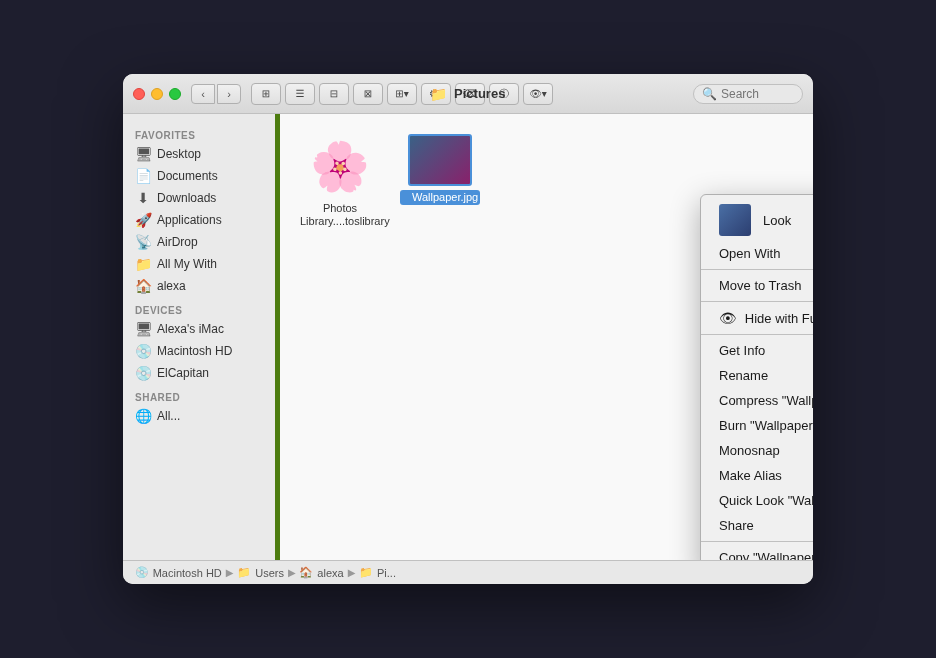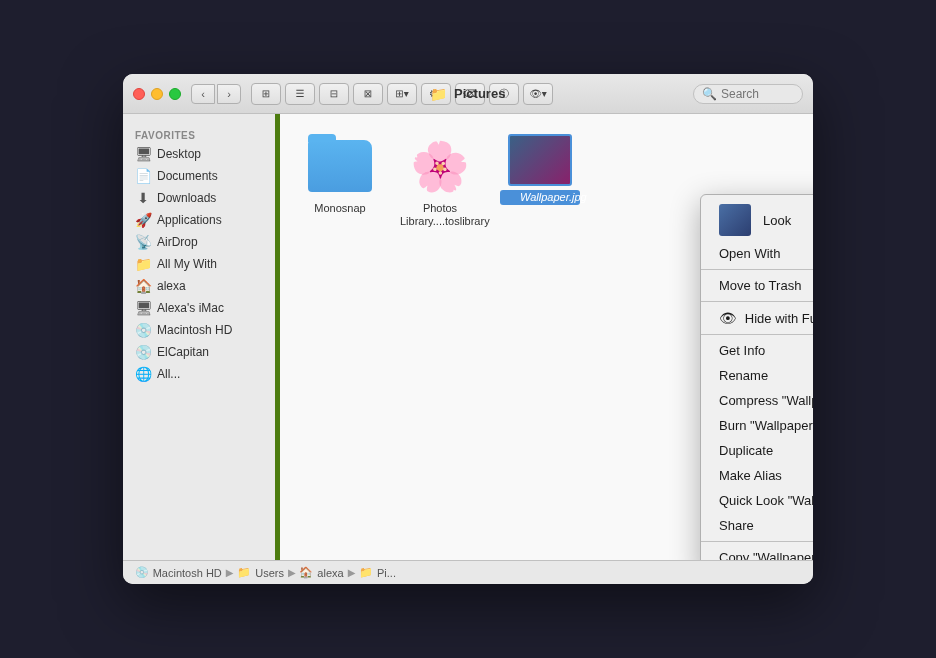--- a/index.html
+++ b/index.html
@@ -231,22 +231,21 @@
       text-align: center;
       color: #333;
       max-width: 80px;
       line-height: 1.2;
     }
 
     .file-name.selected {
       background: #4a90d9;
       color: white;
       border-radius: 3px;
-      padding: 1px 20px;
-      font-style: italic;
+      padding: 1px 12px;
     }
 
     
     .status-bar {
       height: 24px;
       background: #e8e8e8;
       border-top: 1px solid #c0c0c0;
       display: flex;
       align-items: center;
       padding: 0 12px;
@@ -383,47 +382,43 @@
       </div>
       <div class="sidebar-item">
         <span class="sidebar-icon">📁</span>
         <span>All My With</span>
       </div>
       <div class="sidebar-item">
         <span class="sidebar-icon">🏠</span>
         <span>alexa</span>
       </div>
 
+      <div class="sidebar-section-header">Devices</div>
       <div class="sidebar-item">
         <span class="sidebar-icon">🖥</span>
         <span>Alexa's iMac</span>
       </div>
       <div class="sidebar-item">
         <span class="sidebar-icon">💿</span>
         <span>Macintosh HD</span>
       </div>
       <div class="sidebar-item">
         <span class="sidebar-icon">💿</span>
         <span>ElCapitan</span>
       </div>
 
+      <div class="sidebar-section-header">Shared</div>
       <div class="sidebar-item">
         <span class="sidebar-icon">🌐</span>
         <span>All...</span>
       </div>
     </div>
 
     <div class="content-area">
 
-      <div class="file-item">
-        <div class="file-icon">
-          <div class="file-folder"></div>
-        </div>
-        <span class="file-name">Monosnap</span>
-      </div>
 
       <div class="file-item">
         <div class="file-icon" style="font-size:48px;">🌸</div>
         <span class="file-name">Photos Library....toslibrary</span>
       </div>
 
       <div class="file-item">
         <div class="file-icon" style="width:64px;height:52px;background:linear-gradient(135deg,#3a6186,#89216b);border-radius:3px;border:2px solid #4a90d9;"></div>
         <span class="file-name selected">Wallpaper.jpg</span>
       </div>
@@ -458,21 +453,21 @@
         <div class="menu-item">
           <span>Rename</span>
         </div>
         <div class="menu-item">
           <span>Compress "Wallpaper.jpg"</span>
         </div>
         <div class="menu-item">
           <span>Burn "Wallpaper.jpg" to Disc...</span>
         </div>
         <div class="menu-item">
-          <span>Duplicate</span>
+          <span>Monosnap</span>
         </div>
         <div class="menu-item">
           <span>Make Alias</span>
         </div>
         <div class="menu-item">
           <span>Quick Look "Wallpaper.jpg"</span>
         </div>
         <div class="menu-item">
           <span>Share</span>
 

